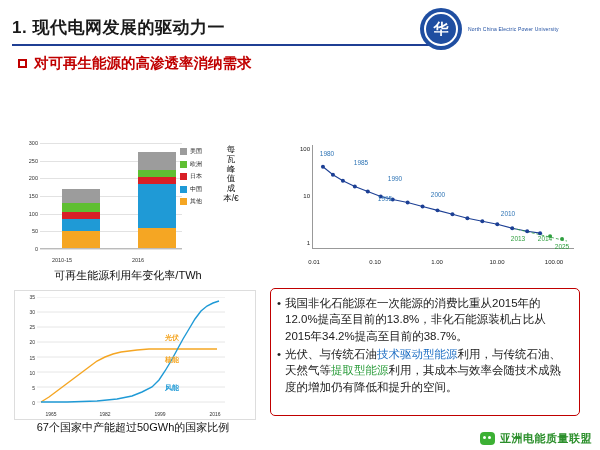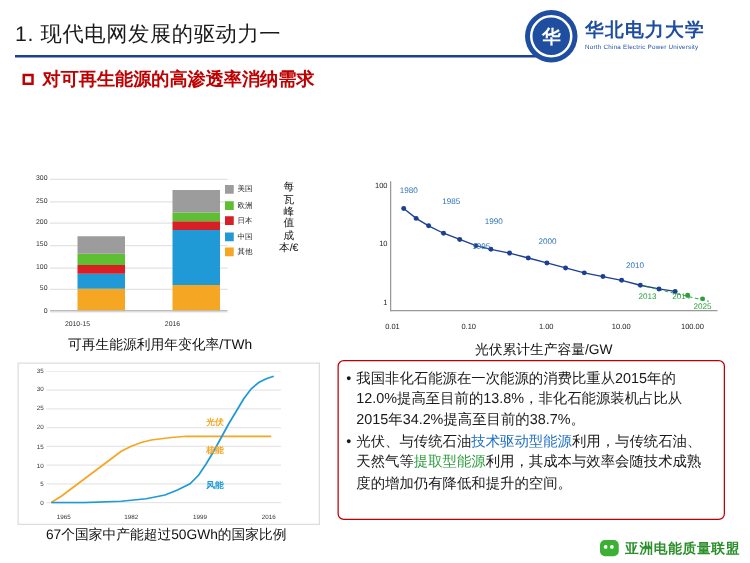--- a/index.html
+++ b/index.html
@@ -10,21 +10,21 @@
     position:relative;
     overflow:hidden;
   }
   .slide{position:absolute;inset:0;background:#fff;}
 
   
   .title-bar{
     position:absolute;left:12px;top:16px;width:430px;
   }
   .title-text{
-    font-size:17px;color:#1a1a1a;font-weight:normal;letter-spacing:0.5px;
+    font-size:17px;color:#1a1a1a;font-weight:bold;letter-spacing:0.5px;
   }
   .title-underline{
     position:absolute;left:12px;top:44px;width:436px;height:2px;background:#1f3f94;
   }
   .logo{
     position:absolute;right:10px;top:6px;width:170px;height:46px;
     display:flex;align-items:center;gap:6px;
   }
   .logo-mark{
     width:42px;height:42px;border-radius:50%;
@@ -134,21 +134,20 @@
   <div class="title-bar">
     <div class="title-text">1. 现代电网发展的驱动力一</div>
   </div>
   <div class="title-underline"></div>
 
   <div class="logo">
     <div class="logo-mark">
       <span>华</span>
     </div>
     <div class="logo-txt">
-      <div class="logo-cn">华北电力大学</div>
       <div class="logo-en">North China Electric Power University</div>
     </div>
   </div>
 
   <div class="sub-head">
     <span class="sq"></span>
     <span class="sub-head-text">对可再生能源的高渗透率消纳需求</span>
   </div>
 
 
@@ -259,21 +258,20 @@
       <div class="yr green" style="left:205px;top:93px;">2013</div>
       <div class="yr green" style="left:232px;top:93px;">2014</div>
       <div class="yr green" style="left:249px;top:101px;">2025</div>
     </div>
     <div class="curve-xtick" style="left:32px;">0.01</div>
     <div class="curve-xtick" style="left:93px;">0.10</div>
     <div class="curve-xtick" style="left:155px;">1.00</div>
     <div class="curve-xtick" style="left:215px;">10.00</div>
     <div class="curve-xtick" style="left:272px;">100.00</div>
   </div>
-  <div class="cap" id="cap-curve">光伏累计生产容量/GW</div>
 
   <div class="chart-box" id="country-chart">
     <div class="cc-axis">
       <div style="top:100%">0</div>
       <div style="top:85.7%">5</div>
       <div style="top:71.4%">10</div>
       <div style="top:57.1%">15</div>
       <div style="top:42.8%">20</div>
       <div style="top:28.5%">25</div>
       <div style="top:14.2%">30</div>

